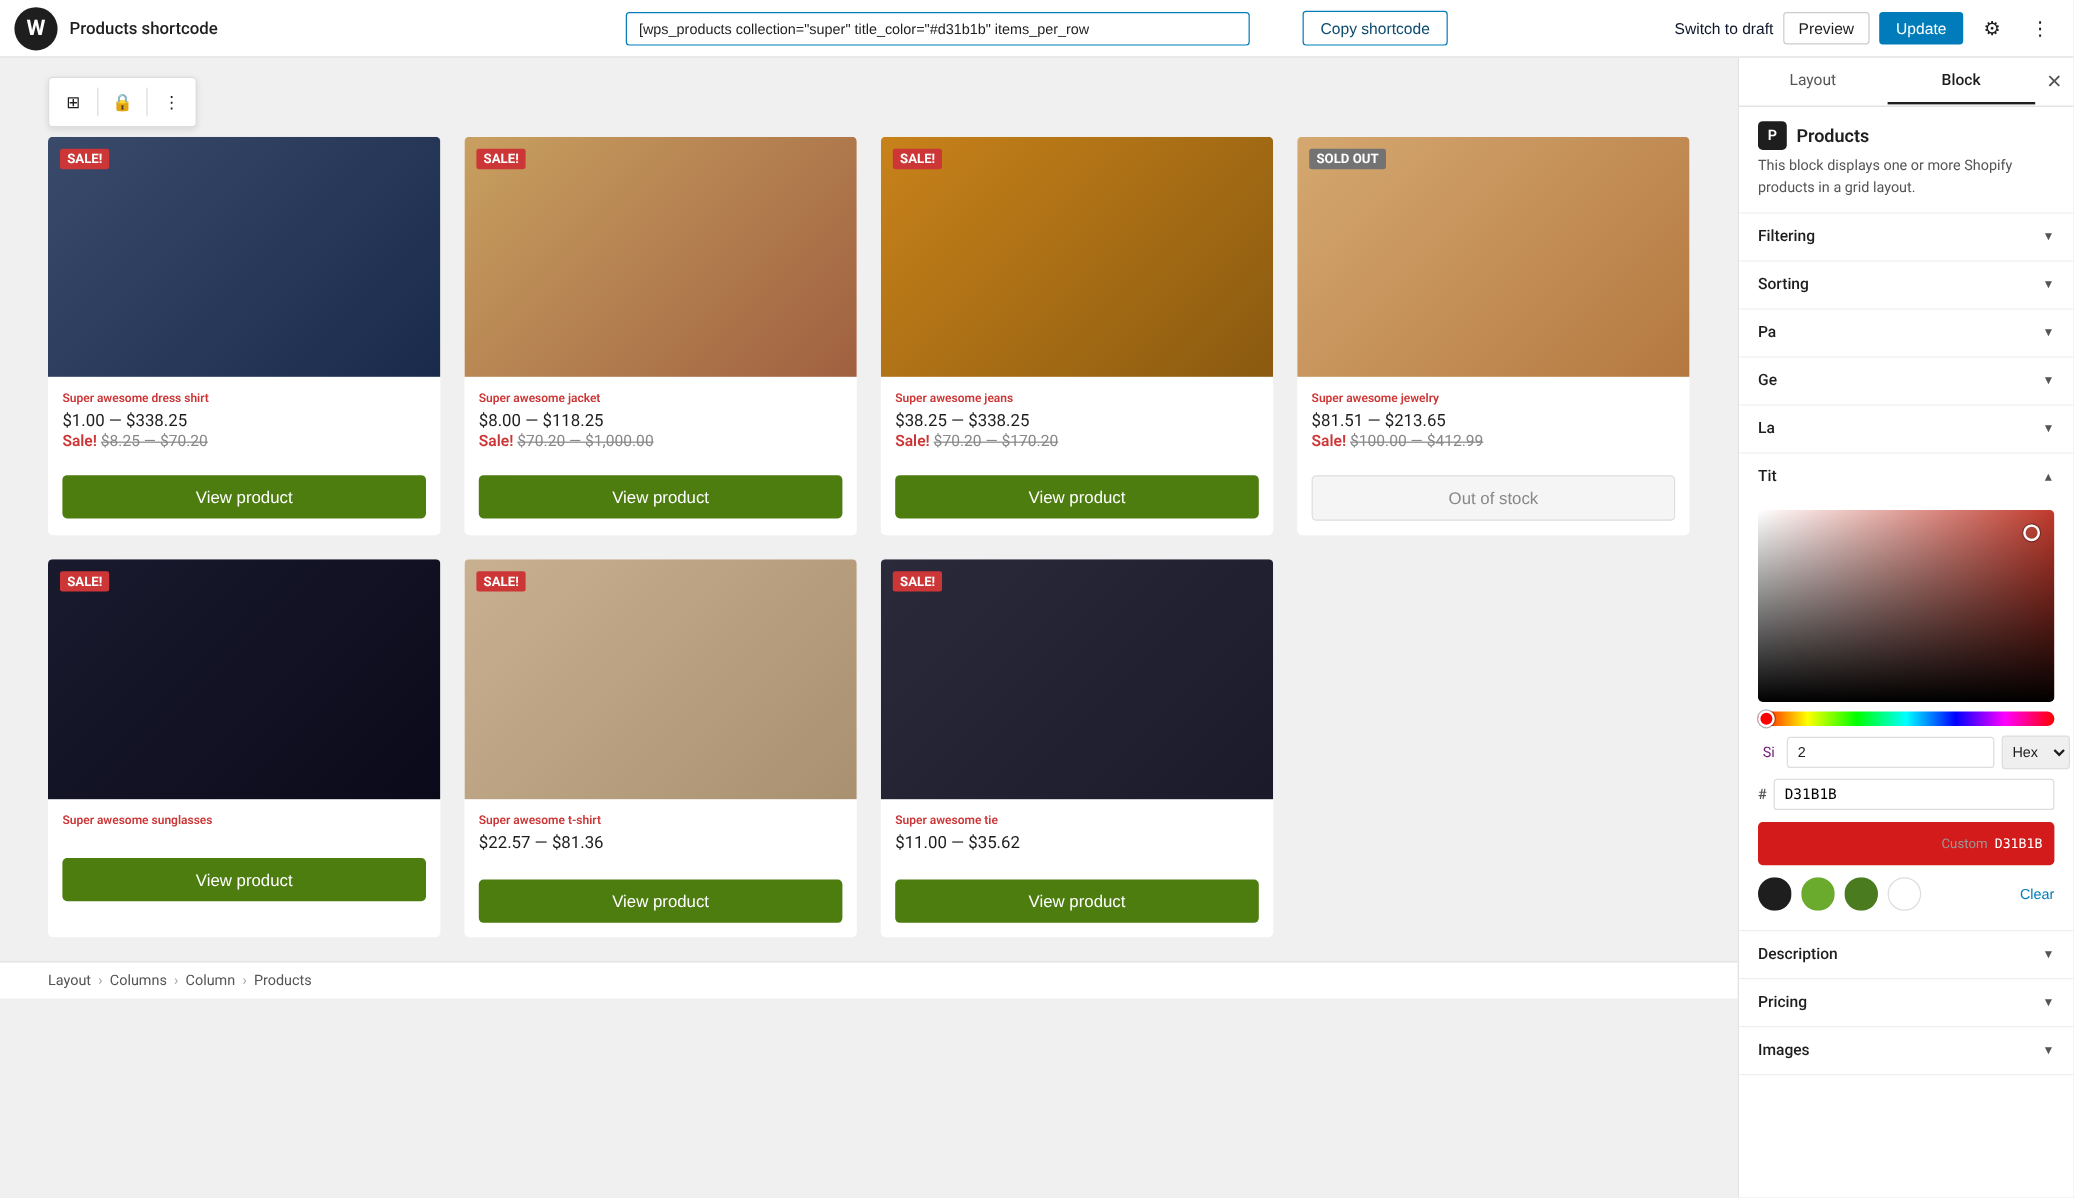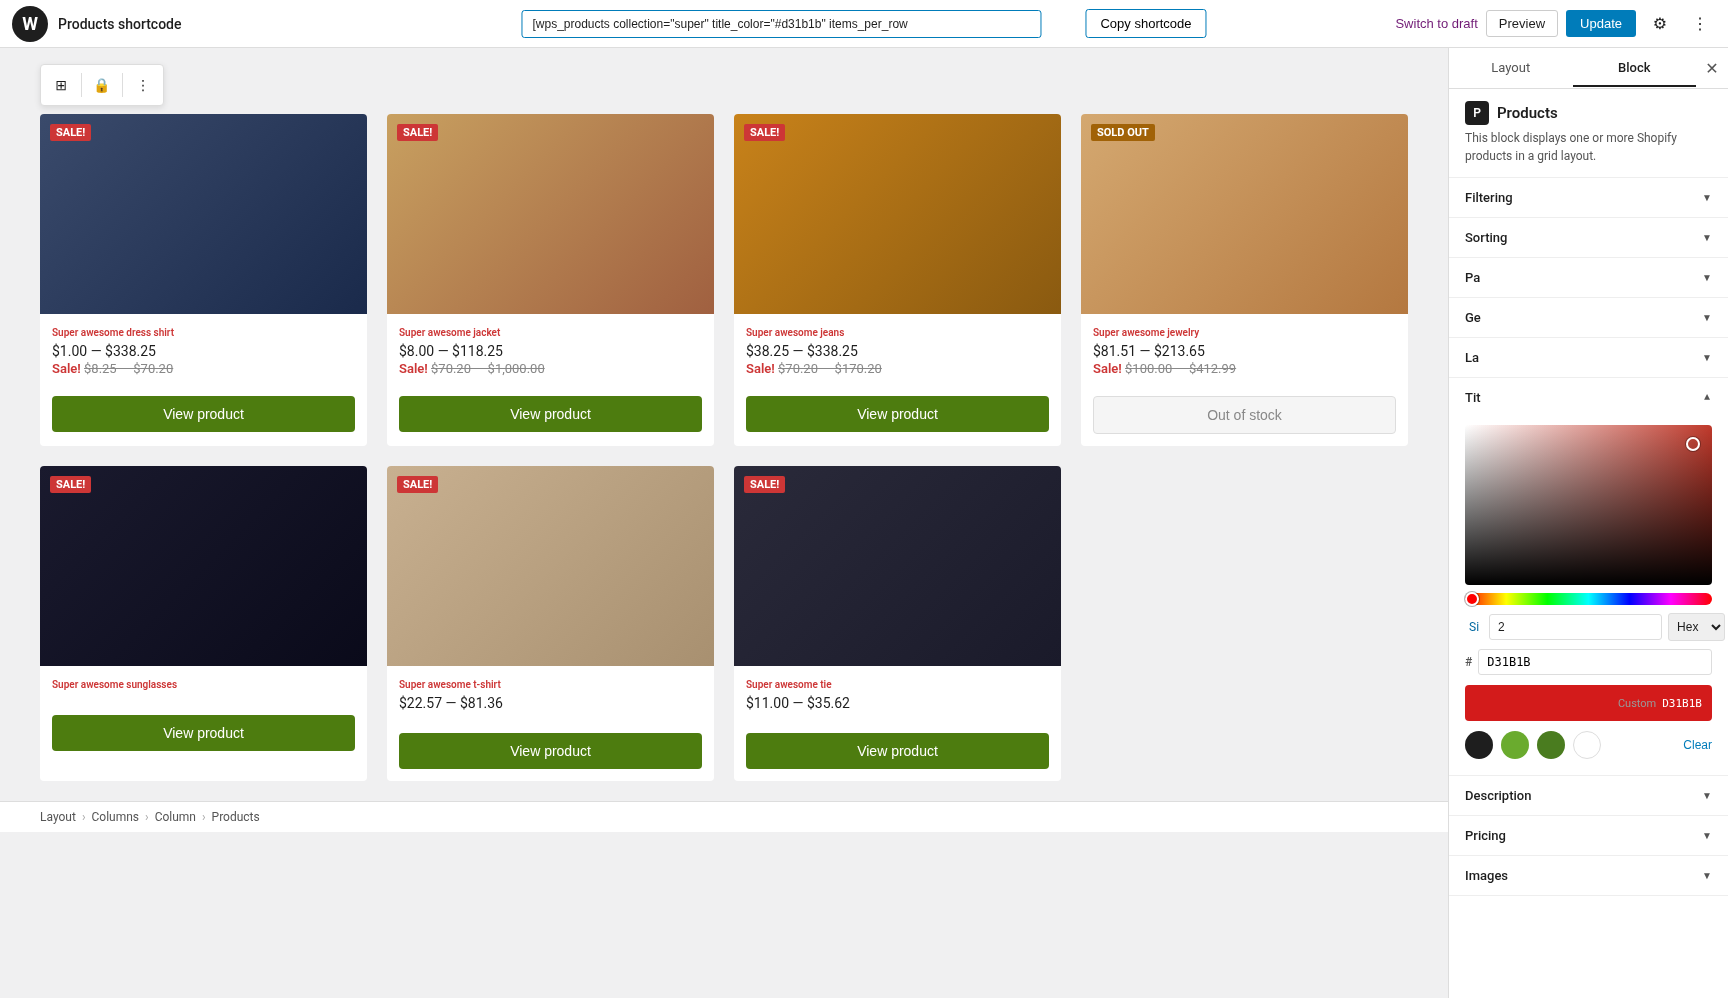--- a/index.html
+++ b/index.html
@@ -14,27 +14,27 @@
     .top-bar-left { display: flex; align-items: center; gap: 10px; }
     .wp-logo { width: 36px; height: 36px; background: #1e1e1e; border-radius: 50%; display: flex; align-items: center; justify-content: center; color: #fff; font-size: 18px; font-weight: bold; }
     .top-bar-title { font-size: 14px; color: #1e1e1e; font-weight: 500; }
     .top-bar-center { position: absolute; left: 50%; transform: translateX(-50%); display: flex; align-items: center; gap: 8px; }
     .shortcode-input {
       border: 1.5px solid #007cba; border-radius: 3px; padding: 6px 10px;
       font-size: 12px; color: #1e1e1e; width: 520px; background: #fff;
       outline: none;
     }
     .copy-shortcode-btn {
-      background: #fff; border: 1.5px solid #007cba; color: #000000;
+      background: #fff; border: 1.5px solid #007cba; color: #0c4a6e;
       padding: 6px 14px; border-radius: 3px; font-size: 13px; cursor: pointer;
       white-space: nowrap;
       margin-left: 36px;
     }
     .top-bar-right { display: flex; align-items: center; gap: 8px; }
-    .switch-draft-btn { background: none; border: none; color: #701a75; font-size: 13px; cursor: pointer; }
+    .switch-draft-btn { background: none; border: none; color: #0f172a; font-size: 13px; cursor: pointer; }
     .preview-btn { background: none; border: 1px solid #ccc; color: #1e1e1e; font-size: 13px; padding: 5px 12px; border-radius: 3px; cursor: pointer; }
     .update-btn { background: #007cba; color: #fff; border: none; padding: 6px 14px; border-radius: 3px; font-size: 13px; cursor: pointer; }
     .icon-btn { background: none; border: none; cursor: pointer; color: #1e1e1e; font-size: 16px; width: 32px; height: 32px; display: flex; align-items: center; justify-content: center; border-radius: 3px; }
 
     
     .main-layout { display: flex; flex: 1; overflow: hidden; }
 
     
     .editor-area { flex: 1; background: #f0f0f1; overflow-y: auto; position: relative; }
 
@@ -64,21 +64,21 @@
     .img-tshirt { background: linear-gradient(135deg, #c8b090 0%, #a89070 100%); }
     .img-tie { background: linear-gradient(135deg, #2a2a3a 0%, #1a1a2a 100%); }
 
     .sale-badge {
       position: absolute; top: 10px; left: 10px;
       background: #cd3636; color: #fff; font-size: 11px; font-weight: bold;
       padding: 2px 6px; border-radius: 2px; text-transform: uppercase;
     }
     .sold-out-badge {
       position: absolute; top: 10px; left: 10px;
-      background: #a16207; color: #fff; font-size: 11px; font-weight: bold;
+      background: #737373; color: #fff; font-size: 11px; font-weight: bold;
       padding: 2px 6px; border-radius: 2px; text-transform: uppercase;
     }
     .product-info { padding: 12px; }
     .product-title { color: #cd3636; font-size: 10px; font-weight: 600; margin-bottom: 4px; line-height: 1.3; }
     .product-price { font-size: 14px; color: #1e1e1e; margin-bottom: 2px; }
     .product-sale-line { font-size: 13px; color: #1e1e1e; }
     .product-sale-label { color: #cd3636; font-weight: 600; }
     .price-strikethrough { text-decoration: line-through; color: #888; }
     .view-product-btn {
       display: block; width: calc(100% - 24px); margin: 8px 12px 12px;
@@ -386,21 +386,21 @@
 
         <div class="color-gradient-box">
           <div class="color-gradient-handle"></div>
         </div>
 
         <div class="color-hue-slider">
           <div class="hue-handle"></div>
         </div>
 
         <div class="color-inputs">
-          <span style="font-size:12px; color:#0369a1; padding:0 4px;">Si</span>
+          <span style="font-size:12px; color:#701a75; padding:0 4px;">Si</span>
           <input class="color-value-input" type="text" value="2" style="">
           <select class="color-format-select">
             <option>Hex</option>
             <option>RGB</option>
             <option>HSL</option>
           </select>
 
         </div>
 
         <div class="hex-input-row">

